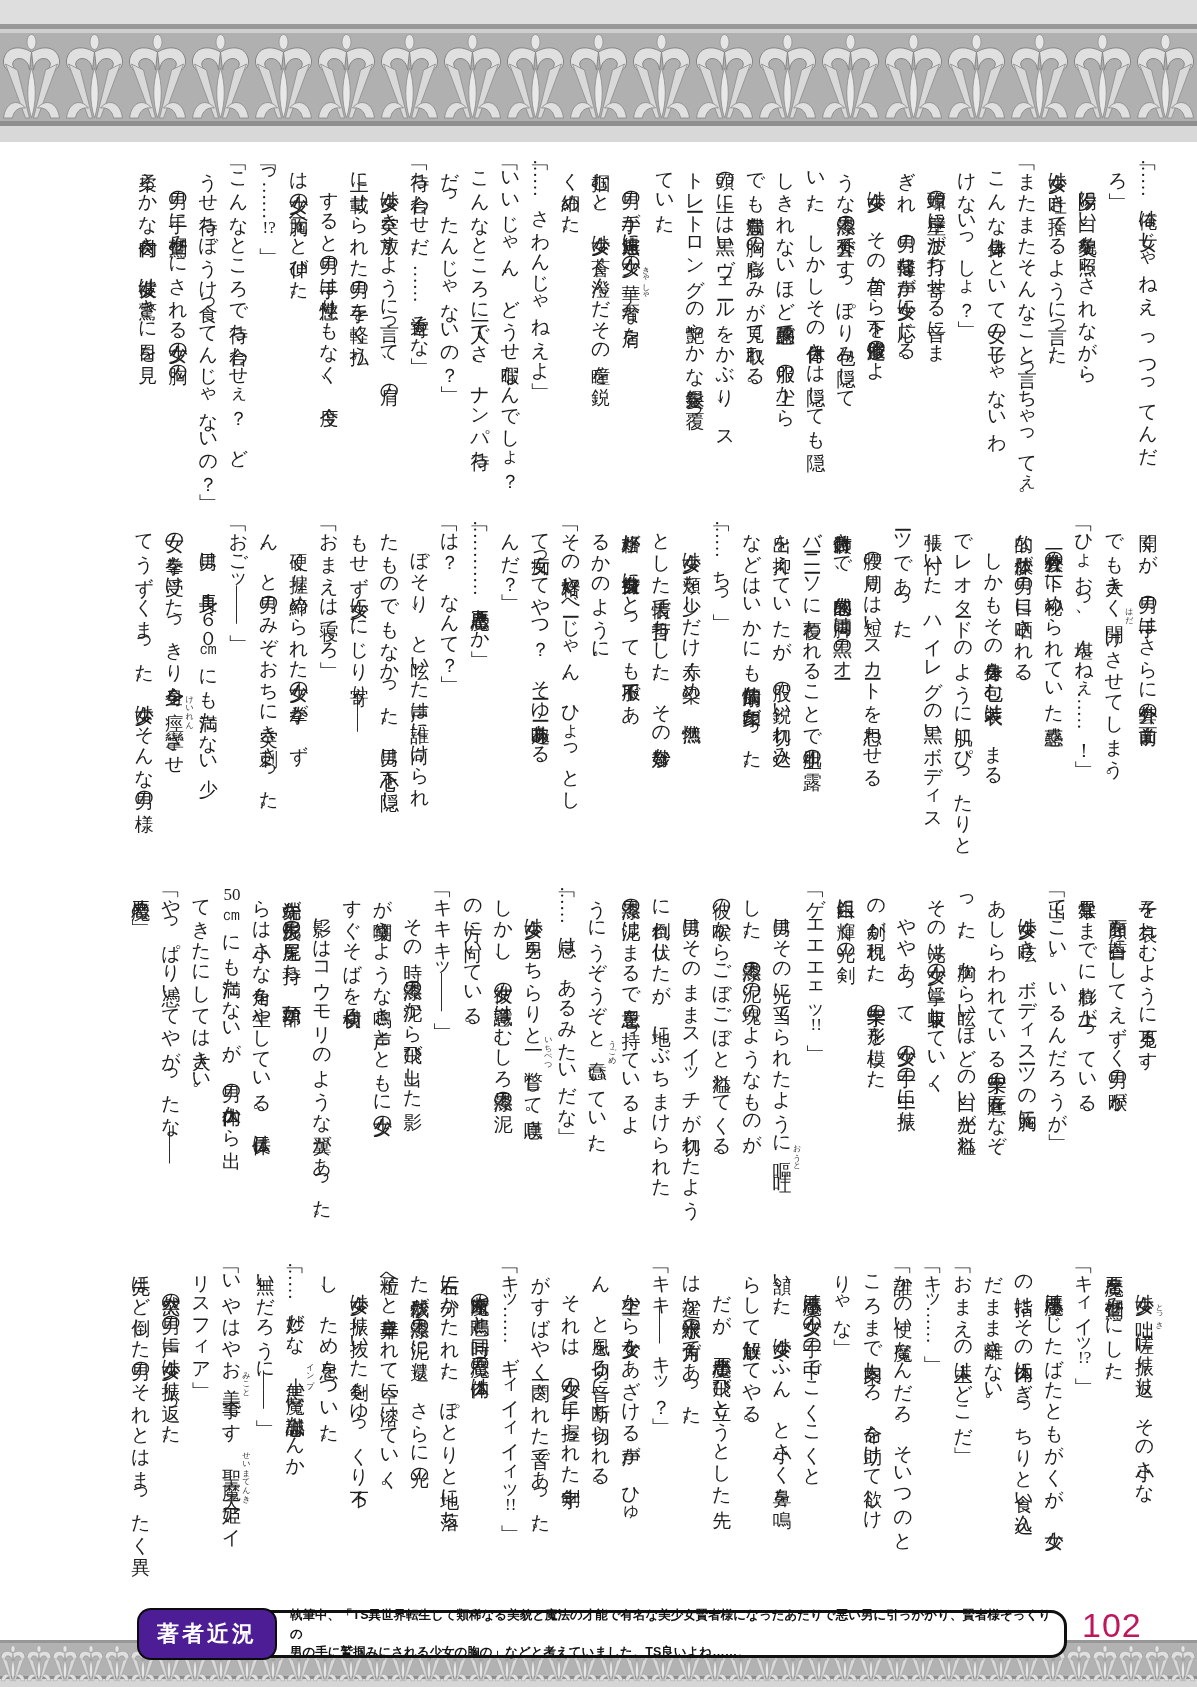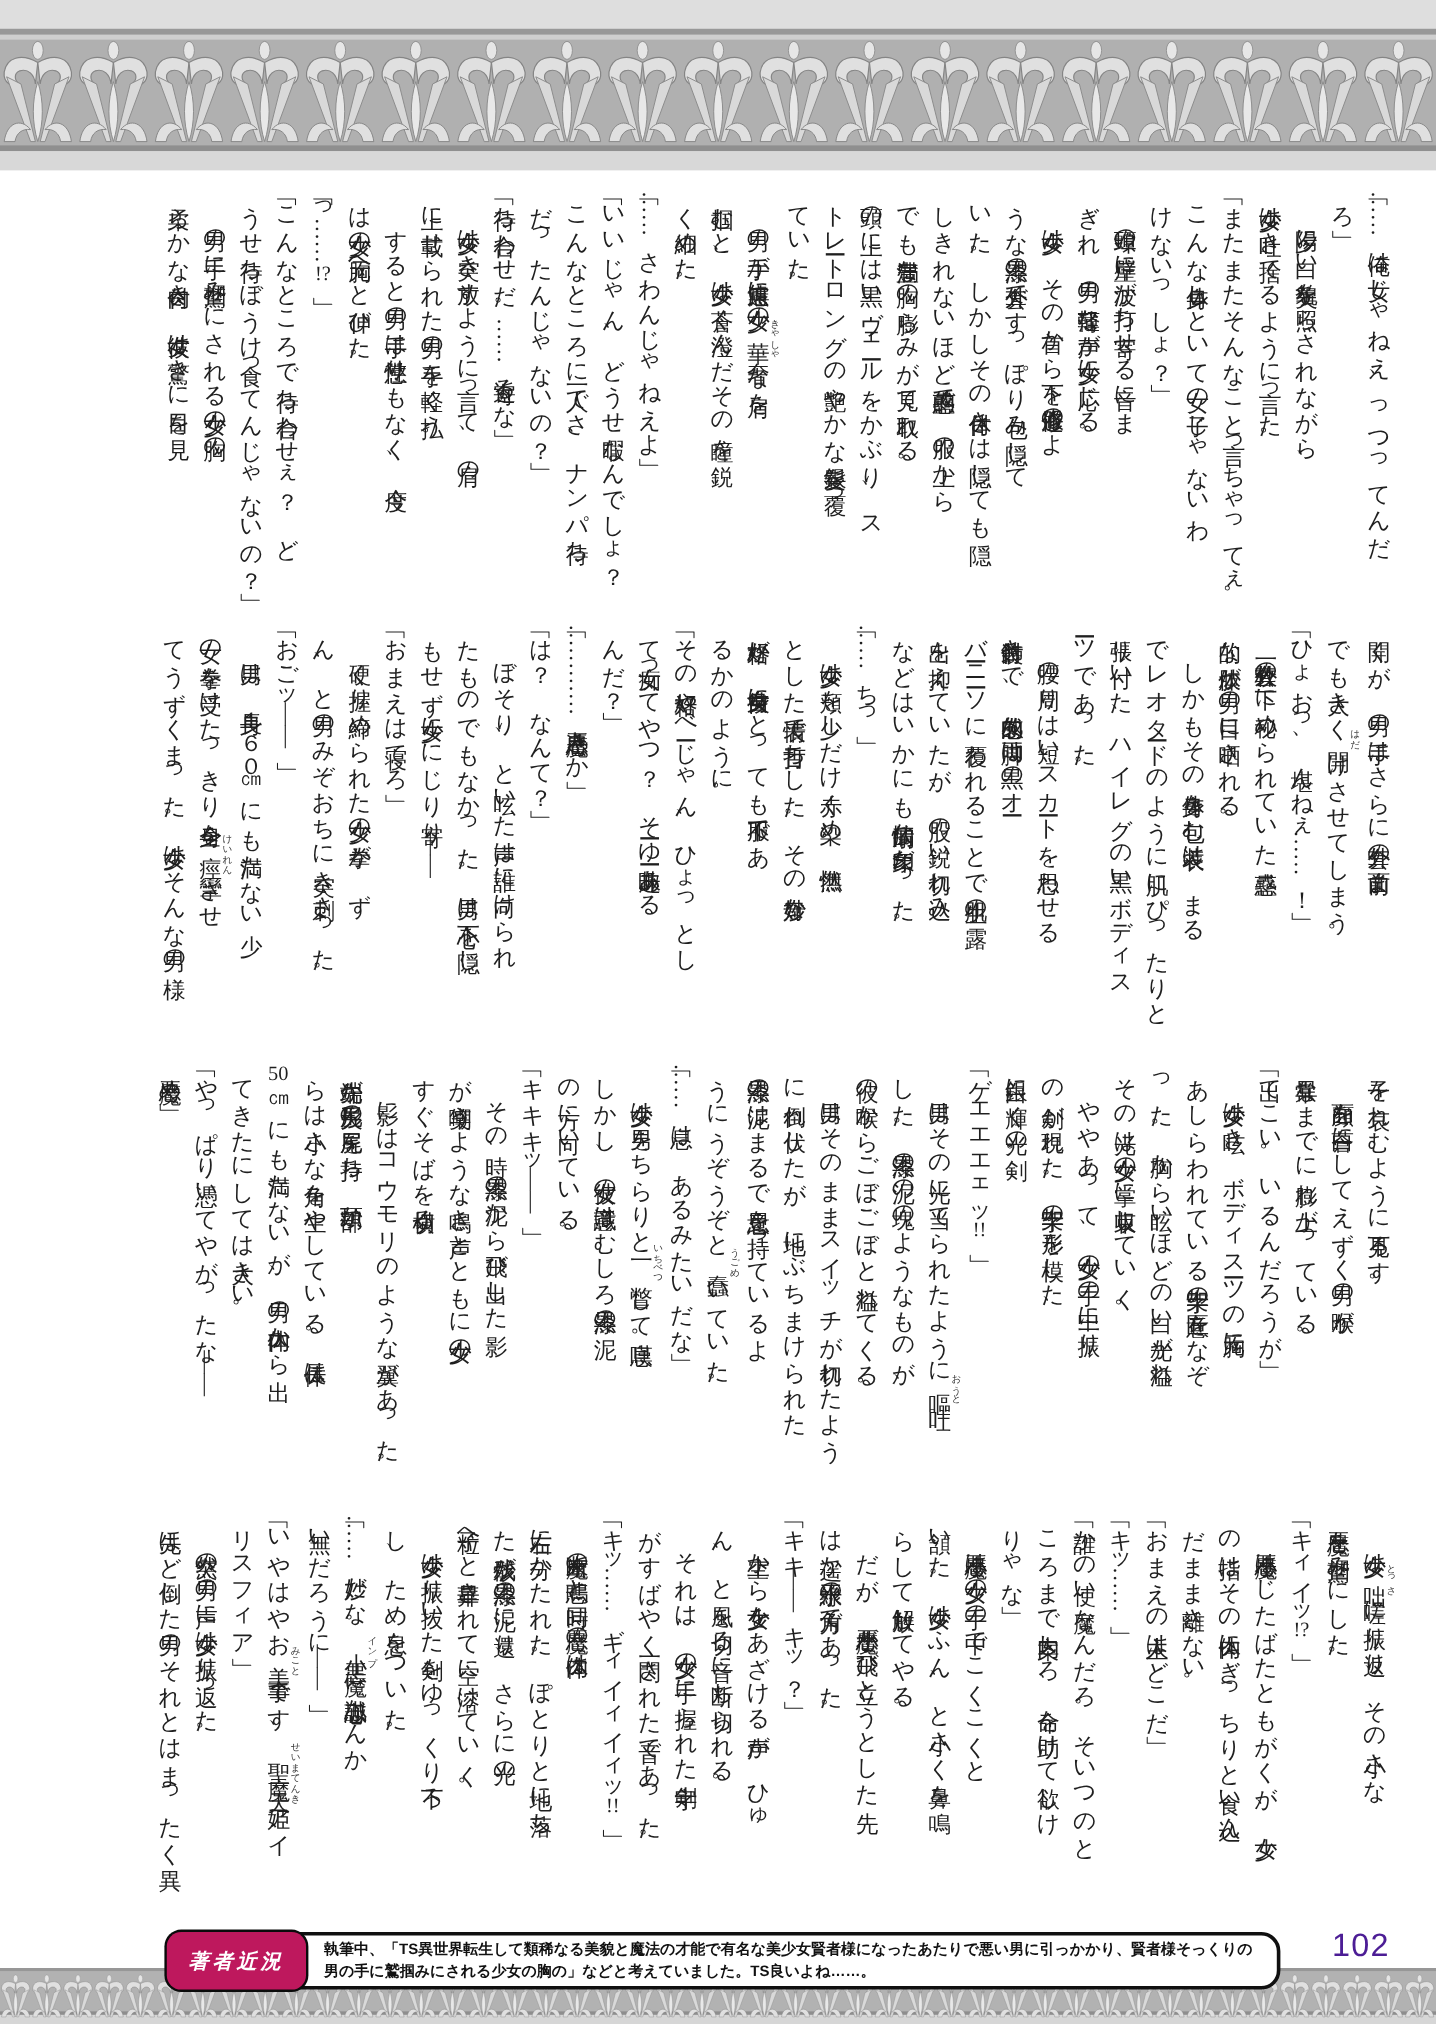--- a/index.html
+++ b/index.html
@@ -29,38 +29,37 @@
   ruby{ruby-position:over;}
   rt{font-size:8px;letter-spacing:-0.5px;color:#333;}
   .tcy{text-combine-upright:all;-webkit-text-combine:horizontal;font-size:17px;}
 
   
   .author-row{
     position:absolute;left:139px;top:1610px;width:928px;height:48px;
     display:flex;align-items:stretch;z-index:3;
   }
   .author-label{
-    background:#be185d;color:#ffffff;border-radius:12px;
+    background:#4c1d95;color:#ffffff;border-radius:12px;
     padding:0 18px;display:flex;align-items:center;justify-content:center;
     font-family:"Liberation Sans","DejaVu Sans",sans-serif;
-    font-weight:bold;font-size:17px;letter-spacing:3px;z-index:2;
+    font-weight:bold;font-size:22px;letter-spacing:3px;z-index:2;
     box-shadow:0 0 0 2px #0b0b0b;
-    font-style:italic;
   }
   .author-note{
     flex:1;background:#ffffff;border:3px solid #101010;
     border-radius:4px 16px 16px 4px;margin-left:-10px;
     padding:3px 12px 3px 22px;display:flex;flex-direction:column;justify-content:center;
     font-family:"Liberation Sans","DejaVu Sans",sans-serif;
     font-weight:bold;font-size:12.5px;line-height:1.5;color:#111111;z-index:1;
   }
   .pagenum{
     position:absolute;left:1082px;top:1606px;
     font-family:"Liberation Sans","DejaVu Sans",sans-serif;
-    font-size:27px;color:#4c1d95;letter-spacing:1px;z-index:2;margin-left:28px;
+    font-size:34px;color:#be185d;letter-spacing:1px;z-index:2;
   }
 </style>
 </head>
 <body>
 
 <div class="page">
 
   <svg id="top-border" class="border-strip" width="1197" height="142" viewBox="0 0 1197 142">
     <defs>
       <g id="palm">

